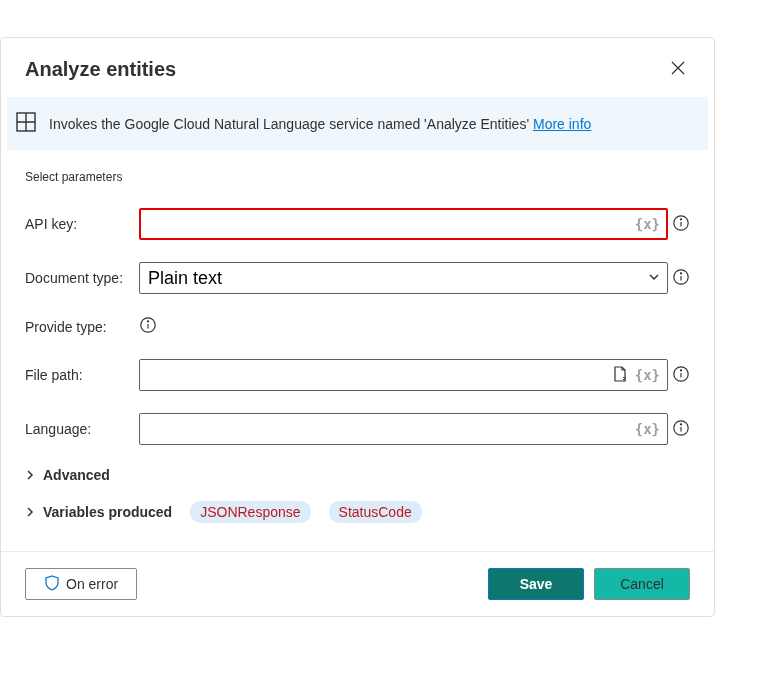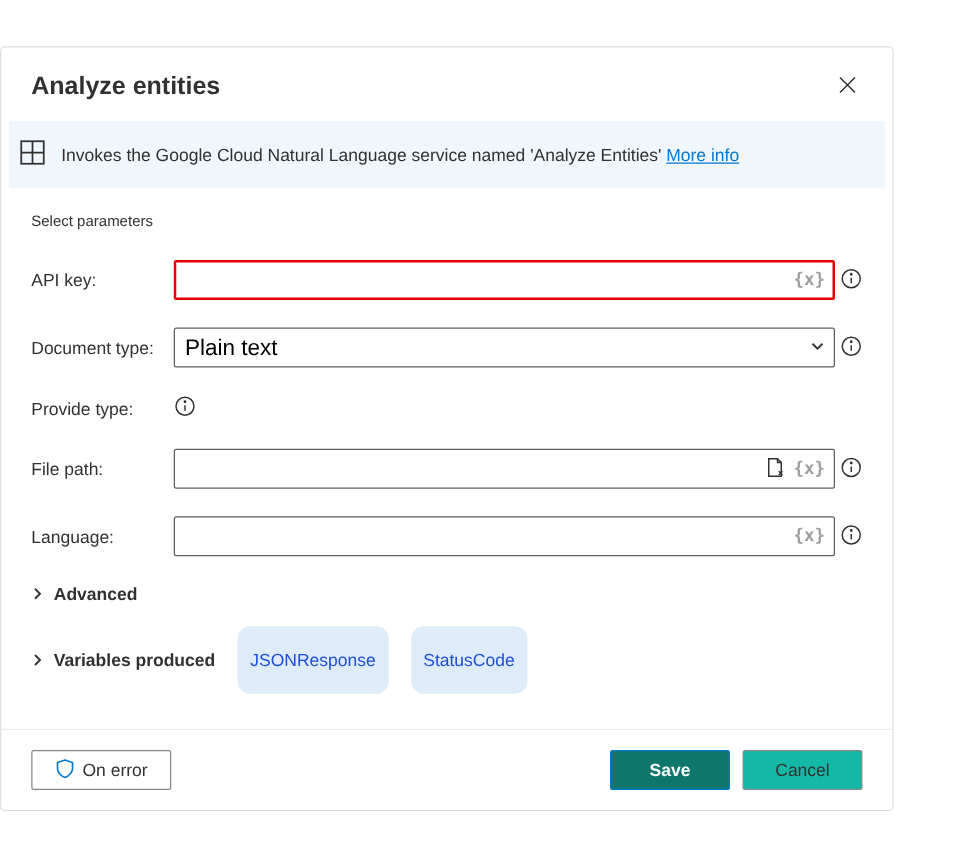--- a/index.html
+++ b/index.html
@@ -25,21 +25,21 @@
     .chevron svg { width: 12px; height: 12px; stroke: #323130; }
     .input-suffix { position: absolute; right: 8px; display: flex; gap: 6px; align-items: center; pointer-events: none; }
     .input-suffix.with-file { right: 8px; }
     .var-icon { color: #a19f9d; font-family: Consolas, monospace; font-size: 14px; font-weight: 600; }
     .file-icon { pointer-events: auto; cursor: pointer; }
     .info-icon-btn { background: none; border: none; cursor: pointer; padding: 0; flex-shrink: 0; }
     .info-icon-btn svg { width: 18px; height: 18px; }
     .expand-row { display: flex; align-items: center; gap: 8px; margin-bottom: 18px; cursor: pointer; user-select: none; }
     .expand-row .caret svg { width: 10px; height: 10px; stroke: #323130; }
     .expand-row .expand-label { font-weight: 600; font-size: 14px; }
-    .pill { display: inline-block; background: #deecf9; color: #1d4ed8; padding: 19px 10px; border-radius: 10px; font-size: 14px; margin-left: 10px; font-weight: 400; }
+    .pill { display: inline-block; background: #deecf9; color: #b91c1c; padding: 3px 10px; border-radius: 10px; font-size: 14px; margin-left: 10px; font-weight: 400; }
     .footer { display: flex; justify-content: space-between; align-items: center; padding: 16px 24px; border-top: 1px solid #edebe9; }
     .btn { height: 32px; padding: 3px 18px; border-radius: 2px; font-size: 14px; font-family: inherit; cursor: pointer; display: inline-flex; align-items: center; gap: 6px; }
     .btn-secondary { background: #fff; border: 1px solid #8a8886; color: #323130; }
     .btn-primary { background: #0f766e; border: 1px solid #0078d4; color: #fff; font-weight: 600; min-width: 96px; justify-content: center; }
     .btn-cancel { background: #14b8a6; border: 1px solid #8a8886; color: #323130; min-width: 96px; justify-content: center; }
     .footer-right { display: flex; gap: 10px; }
     .shield-icon svg { width: 16px; height: 16px; }
   </style>
 </head>
 <body>

